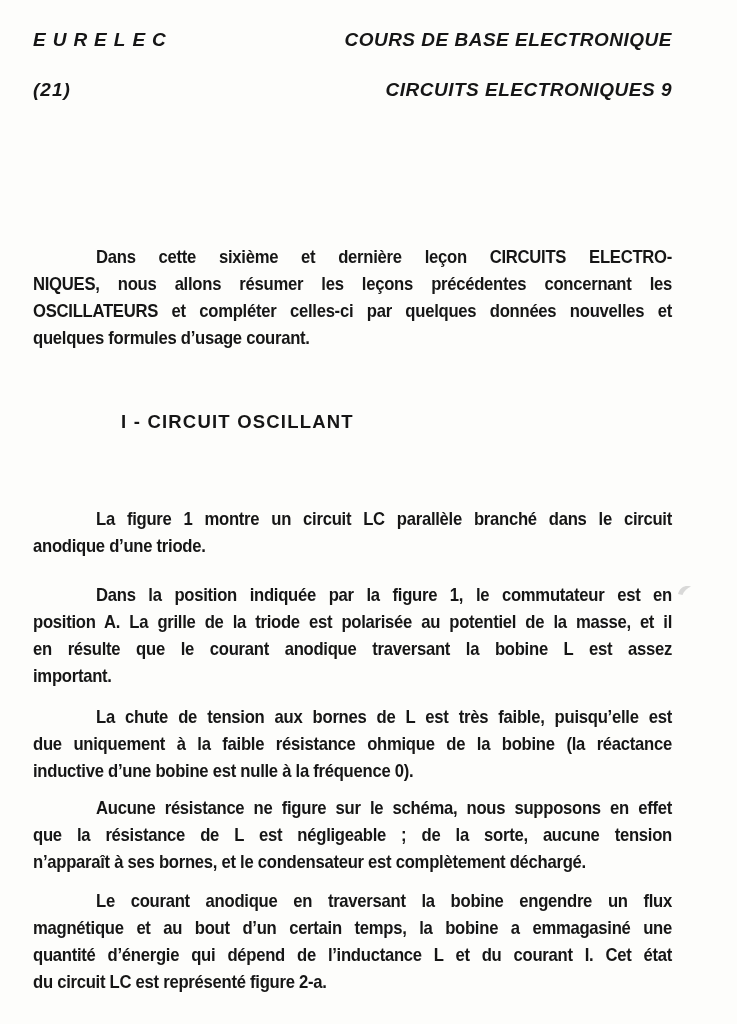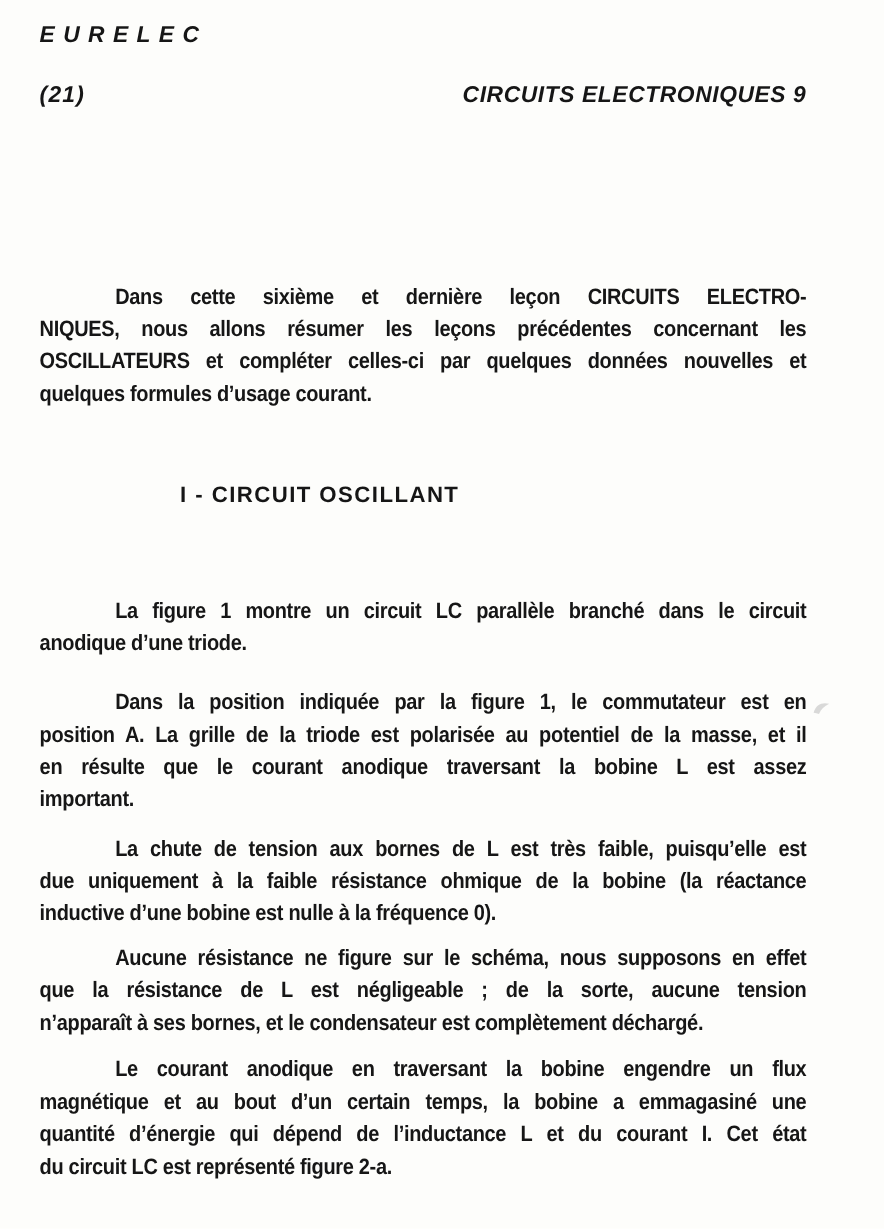--- a/index.html
+++ b/index.html
@@ -9,21 +9,21 @@
     font-family: "Liberation Sans", sans-serif;
   }
   .page {
     position: relative;
     width: 737px;
     height: 1024px;
     background: #fdfdfb;
     color: #161616;
     overflow: hidden;
     box-sizing: border-box;
-    padding: 16px 0 0 33px;
+    padding: 26px 0 0 33px;
   }
   
   .hdr-row {
     display: flex;
     justify-content: space-between;
     align-items: baseline;
     width: 639px;
     line-height: 27px;
     font-size: 19px;
     font-weight: bold;
@@ -45,21 +45,21 @@
   }
   .line {
     text-align: justify;
     text-align-last: justify;
   }
   .line.first { text-indent: 70px; }
   .line.last  { text-align-last: left; }
   .intro   { margin-top: 140px; }
   .heading {
     margin-top: 57px;
-    margin-left: 117px;
+    margin-left: 88px;
     font-size: 18.5px;
     font-weight: bold;
     line-height: 27px;
     letter-spacing: 1.2px;
   }
   .p2 { margin-top: 70px; }
   .p3 { margin-top: 22px; }
   .p4 { margin-top: 14px; }
   .p5 { margin-top: 10px; }
   .p6 { margin-top: 12px; }
@@ -74,20 +74,21 @@
   }
 </style>
 </head>
 <body>
 
 <div class="page">
 
   <header>
     <div class="hdr-row row1">
       <span class="publisher">EURELEC</span>
+      <span class="hdr-right">COURS DE BASE ELECTRONIQUE</span>
     </div>
     <div class="hdr-row row2">
       <span class="page-num">(21)</span>
       <span class="hdr-right">CIRCUITS ELECTRONIQUES 9</span>
     </div>
   </header>
 
   <section class="para intro">
     <div class="line first">Dans cette sixième et dernière leçon CIRCUITS ELECTRO-</div>
     <div class="line">NIQUES, nous allons résumer les leçons précédentes concernant les</div>

